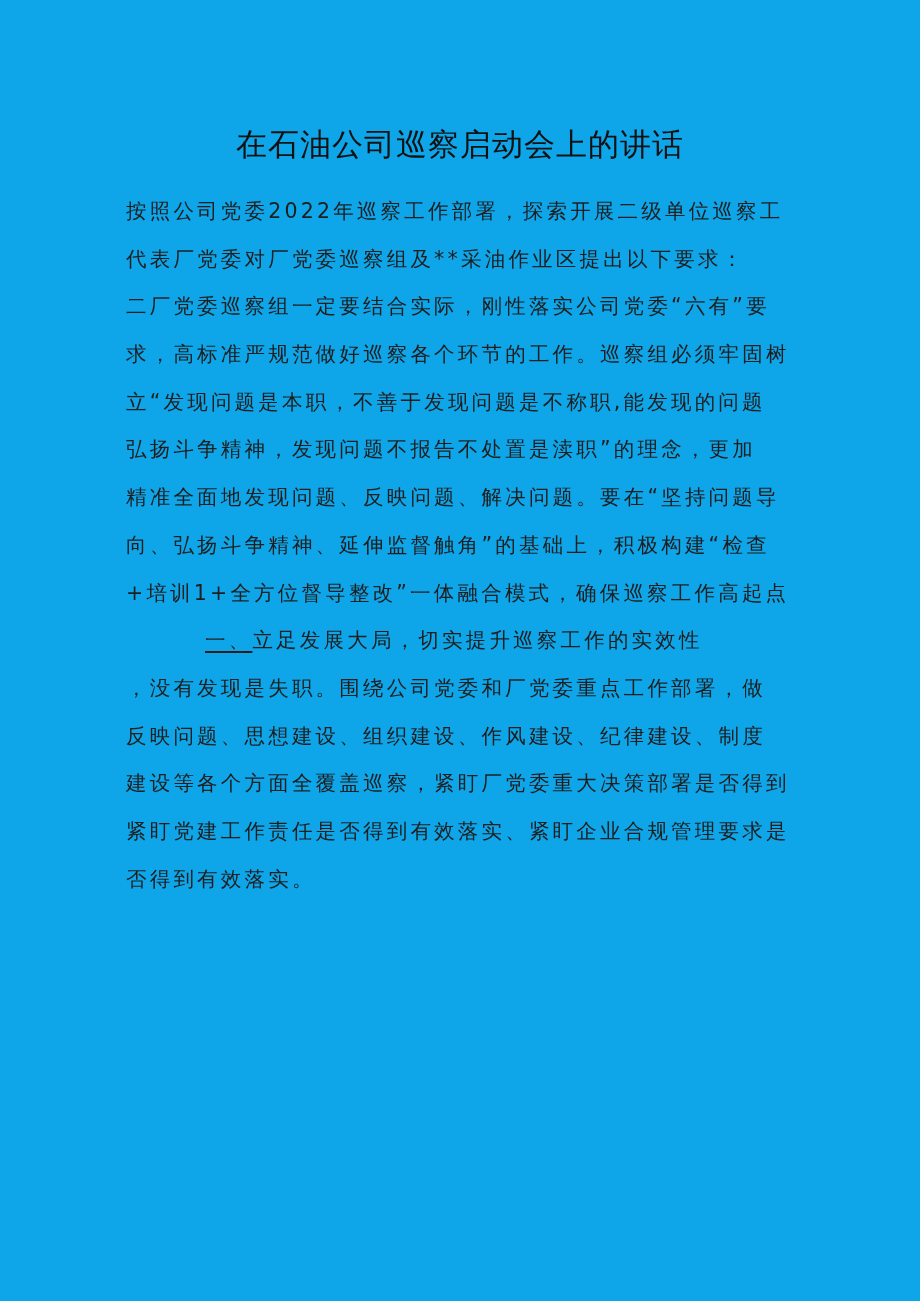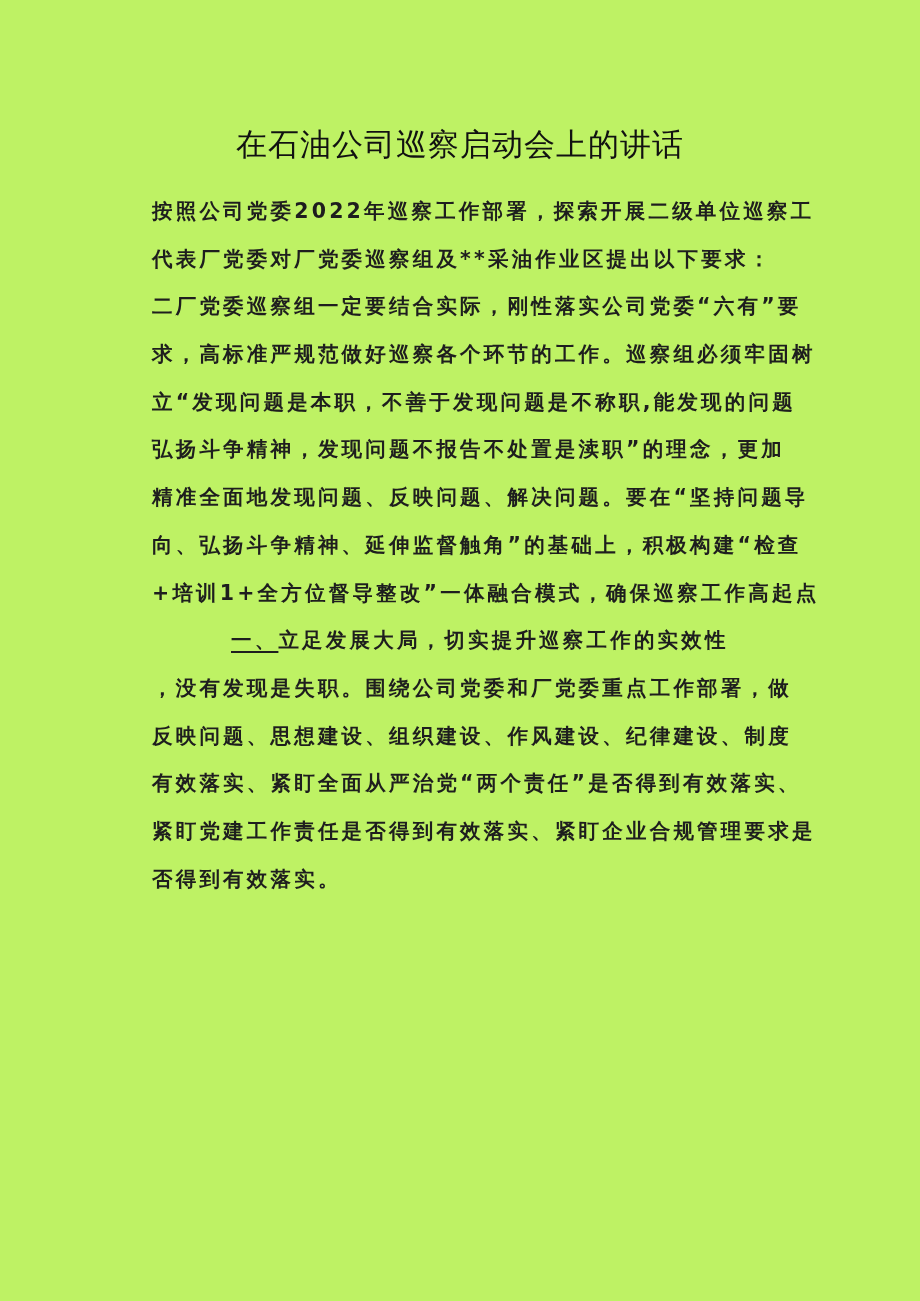--- a/index.html
+++ b/index.html
@@ -12,40 +12,39 @@
       height: 1301px;
       position: relative;
       overflow: hidden;
       font-family: "DejaVu Sans", "Liberation Sans", sans-serif;
       color: #1a1a1a;
     }
     .page {
       position: absolute;
       left: 0; top: 0;
       width: 920px; height: 1301px;
-      background: #bef264;
+      background: #0ea5e9;
     }
     .title {
       position: absolute;
       left: 0;
       width: 920px;
       top: 122px;
       text-align: center;
       font-size: 31px;
       line-height: 44px;
       letter-spacing: 1px;
       color: #111;
       font-family: "DejaVu Serif", "Liberation Serif", serif;
     }
     .body-text {
       position: absolute;
-      left: 152px;
+      left: 126px;
       top: 188px;
       width: 680px;
-      font-weight: bold;
     }
     .line {
       height: 47.7px;
       line-height: 47.7px;
       font-size: 20.5px;
       letter-spacing: 3.2px;
       white-space: nowrap;
       color: #1e1e1e;
     }
     .line.heading {
@@ -79,18 +78,18 @@
       <div class="line">+培训1+全方位督导整改”一体融合模式，确保巡察工作高起点</div>
     </div>
 
     <div class="line heading">
       <span class="num">一、</span><span>立足发展大局，切实提升巡察工作的实效性</span>
     </div>
 
     <div class="para">
       <div class="line">，没有发现是失职。围绕公司党委和厂党委重点工作部署，做</div>
       <div class="line">反映问题、思想建设、组织建设、作风建设、纪律建设、制度</div>
-      <div class="line">有效落实、紧盯全面从严治党“两个责任”是否得到有效落实、</div>
+      <div class="line">建设等各个方面全覆盖巡察，紧盯厂党委重大决策部署是否得到</div>
       <div class="line">紧盯党建工作责任是否得到有效落实、紧盯企业合规管理要求是</div>
       <div class="line">否得到有效落实。</div>
     </div>
   </div>
 </div>
 
 </body></html>

